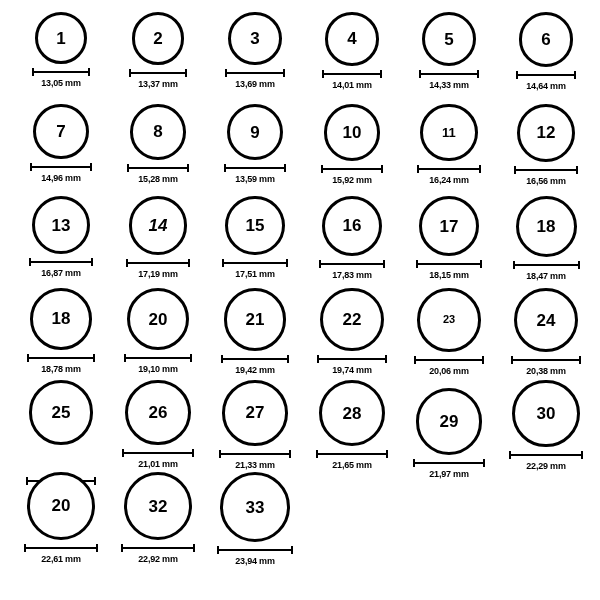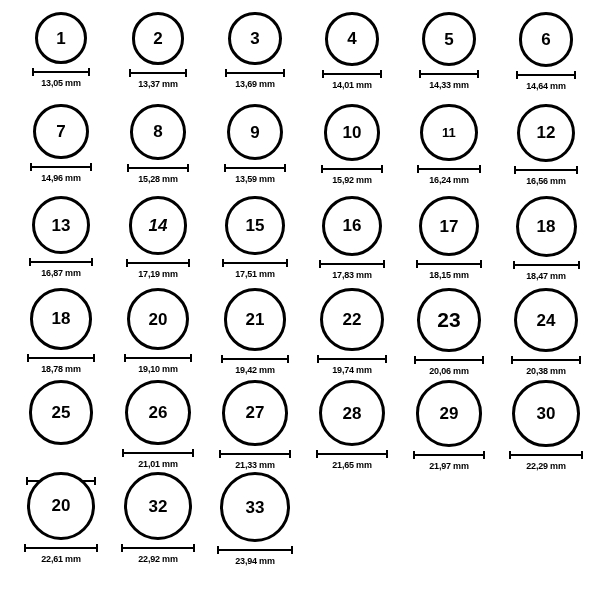--- a/index.html
+++ b/index.html
@@ -312,21 +312,21 @@
       </div>
       <div class="measure" style="width: 69.1px;">
         <div class="bar"></div>
         <div class="cap left"></div>
         <div class="cap right"></div>
       </div>
       <div class="ring-mm">19,74 mm</div>
     </div>
     <div class="ring-cell" style="left: 406px; top: 288px; width: 86px;">
       <div class="ring-circle" style="width: 63.6px; height: 63.6px;">
-        <span class="ring-size" style="font-size: 21px;">23</span>
+        <span class="ring-size" style="font-size: 11px;">23</span>
       </div>
       <div class="measure" style="width: 69.6px;">
         <div class="bar"></div>
         <div class="cap left"></div>
         <div class="cap right"></div>
       </div>
       <div class="ring-mm">20,06 mm</div>
     </div>
     <div class="ring-cell" style="left: 503px; top: 288px; width: 86px;">
       <div class="ring-circle" style="width: 64.1px; height: 64.1px;">
@@ -376,21 +376,21 @@
       <div class="ring-circle" style="width: 66.2px; height: 66.2px;">
         <span class="ring-size" style="font-size: 17px;">28</span>
       </div>
       <div class="measure" style="width: 72.2px;">
         <div class="bar"></div>
         <div class="cap left"></div>
         <div class="cap right"></div>
       </div>
       <div class="ring-mm">21,65 mm</div>
     </div>
-    <div class="ring-cell" style="left: 406px; top: 380px; width: 86px; text-align: center;">
+    <div class="ring-cell" style="left: 406px; top: 388px; width: 86px; text-align: center;">
       <div class="ring-circle" style="width: 66.7px; height: 66.7px;">
         <span class="ring-size" style="font-size: 17px;">29</span>
       </div>
       <div class="measure" style="width: 72.7px;">
         <div class="bar"></div>
         <div class="cap left"></div>
         <div class="cap right"></div>
       </div>
       <div class="ring-mm">21,97 mm</div>
     </div>

